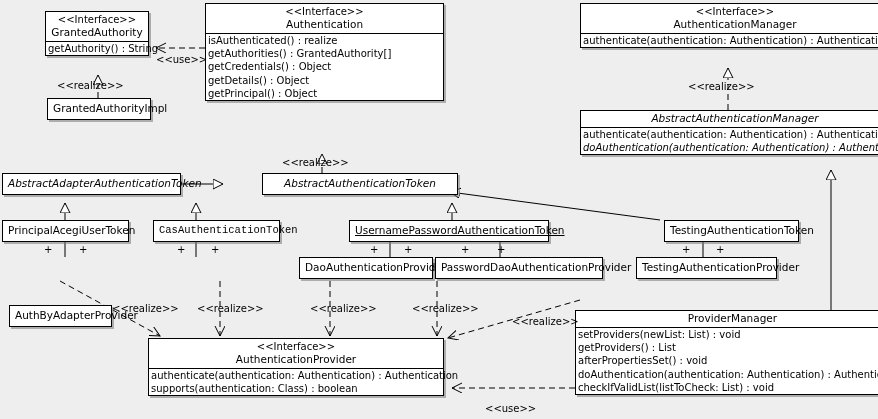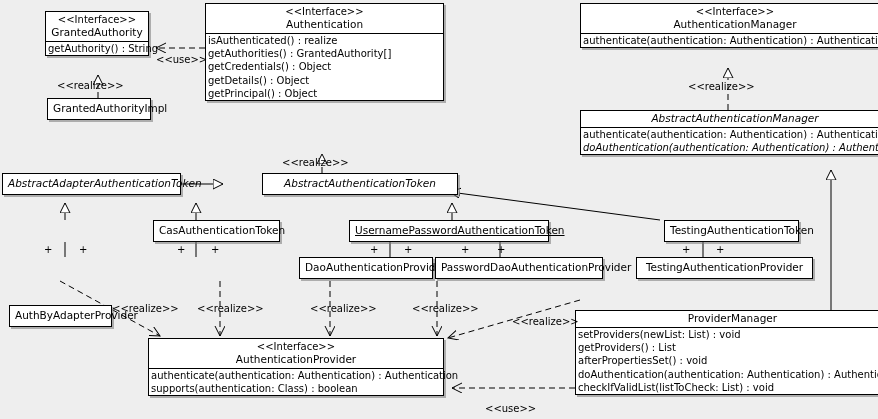--- a/index.html
+++ b/index.html
@@ -182,22 +182,27 @@
       <span class="cls-name abstract">AbstractAdapterAuthenticationToken</span>
     </div>
   </div>
 
   <div class="uml-class simple" style="left:233px;top:173px;width:196px;margin-left:29px;">
     <div class="uml-head">
       <span class="cls-name abstract">AbstractAuthenticationToken</span>
     </div>
   </div>
 
-
-  <div class="uml-class simple" style="left:153px;top:220px;width:127px;">
+  <div class="uml-class simple" style="left:2px;top:220px;width:127px;">
+    <div class="uml-head">
+      <span class="cls-name">PrincipalAcegiUserToken</span>
+    </div>
+  </div>
+
+  <div class="uml-class simple" style="left:153px;top:220px;width:127px;font-family:Liberation Mono, monospace;">
     <div class="uml-head">
       <span class="cls-name">CasAuthenticationToken</span>
     </div>
   </div>
 
   <div class="uml-class simple" style="left:349px;top:220px;width:200px;text-decoration:underline;">
     <div class="uml-head">
       <span class="cls-name">UsernamePasswordAuthenticationToken</span>
     </div>
   </div>
@@ -220,21 +225,21 @@
       <span class="cls-name">DaoAuthenticationProvider</span>
     </div>
   </div>
 
   <div class="uml-class simple" style="left:435px;top:257px;width:168px;">
     <div class="uml-head">
       <span class="cls-name">PasswordDaoAuthenticationProvider</span>
     </div>
   </div>
 
-  <div class="uml-class simple" style="left:636px;top:257px;width:177px;">
+  <div class="uml-class simple" style="left:636px;top:257px;width:141px;">
     <div class="uml-head">
       <span class="cls-name">TestingAuthenticationProvider</span>
     </div>
   </div>
 
   <div class="uml-class" style="left:148px;top:338px;width:296px;">
     <div class="uml-head">
       <span class="stereo">&lt;&lt;Interface&gt;&gt;</span>
       <span class="cls-name">AuthenticationProvider</span>
     </div>

